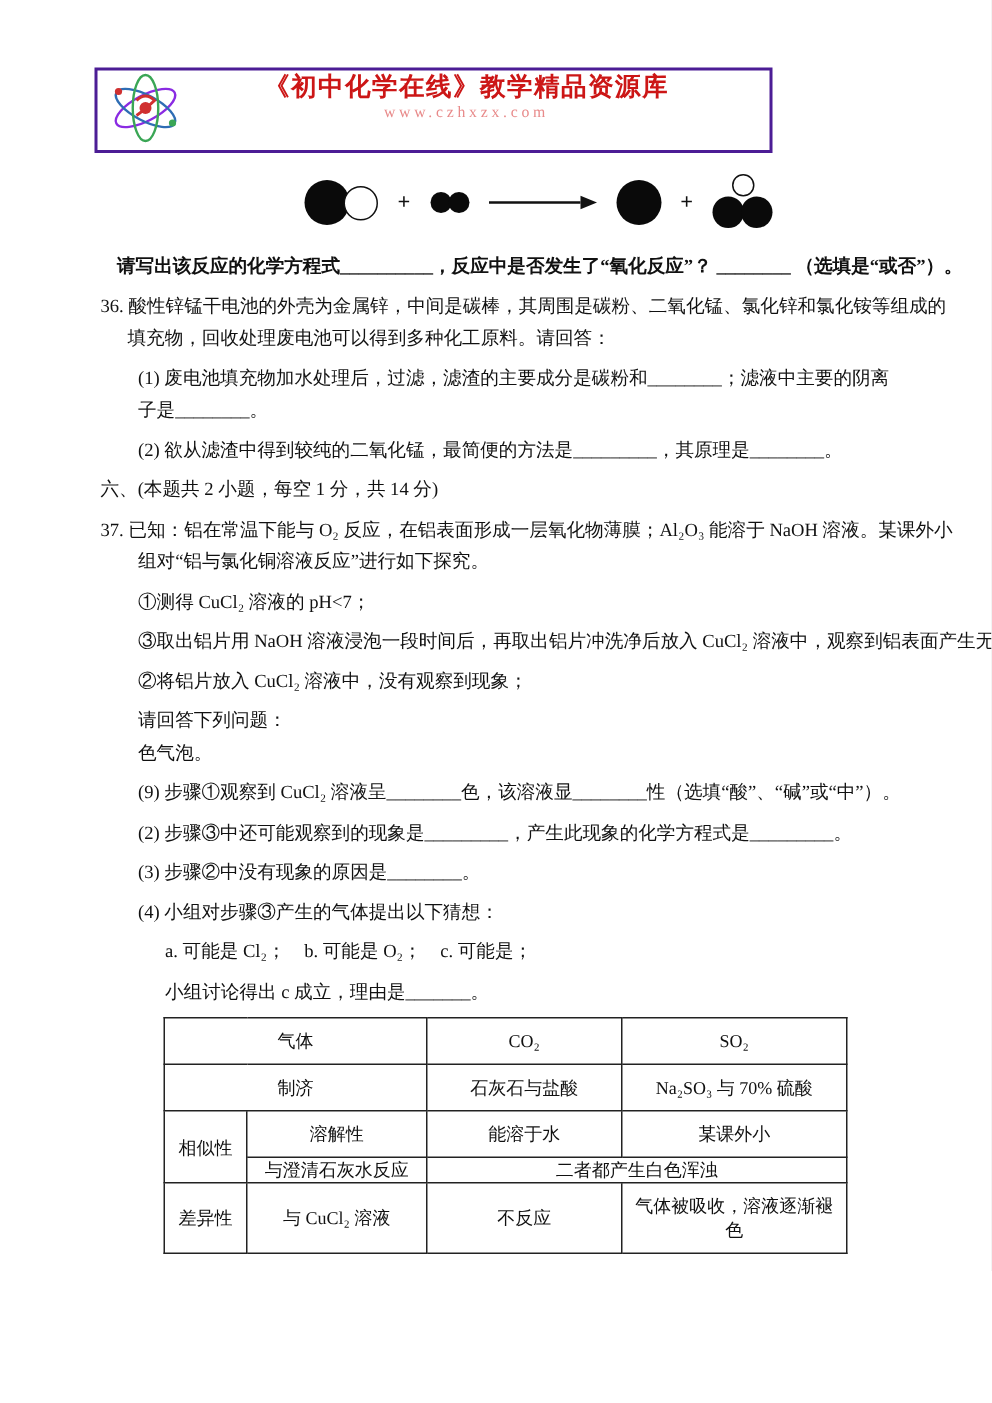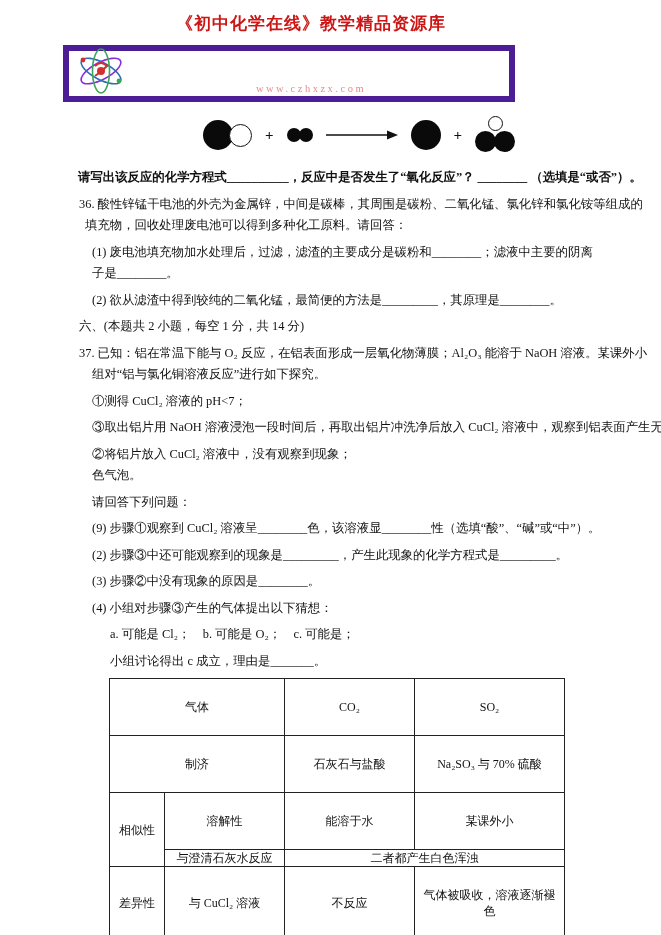--- a/index.html
+++ b/index.html
@@ -4,26 +4,26 @@
 <style>
   html,body { margin:0; padding:0; background:#e9e9e9; }
   .page {
     position:relative; width:661px; height:935px; margin:0 auto;
     background:#ffffff; overflow:hidden;
     font-family:"Liberation Serif", serif; color:#111;
   }
   
   .header-box {
     position:absolute; left:63px; top:45px; width:452px; height:57px;
-    border:6px solid #4c1d95; display:flex; align-items:flex-end; box-sizing:border-box;
+    border:2px solid #4c1d95; display:flex; align-items:flex-start; box-sizing:border-box;
   }
   .logo-wrap { flex:0 0 64px; display:flex; justify-content:center; align-items:center; }
   .header-text { flex:1; text-align:center; padding-right:20px; }
   .site-title { color:#cc1616; font-weight:bold; font-size:17px; letter-spacing:1px; line-height:22px; }
-  .site-url   { color:#e88a8a; font-size:10.5px; letter-spacing:2.5px; line-height:14px;margin-top:47px; }
+  .site-url   { color:#e88a8a; font-size:10.5px; letter-spacing:2.5px; line-height:14px; }
   
   .diagram {
     position:absolute; left:203px; top:112px; height:46px;
     display:flex; align-items:center; gap:13px;
   }
   .ball { display:inline-block; border-radius:50%; box-sizing:border-box; }
   .black { background:#0a0a0a; }
   .whiteb { background:#ffffff; border:1.6px solid #111; }
   .b30 { width:30px; height:30px; }
   .b24 { width:23px; height:23px; }
@@ -36,31 +36,31 @@
   .pair .black + .black { margin-left:-2px; }
   .plus { font-size:15px; font-weight:bold; color:#111; }
   .mol2 { position:relative; width:42px; height:34px; }
   .mol2 .a1 { position:absolute; left:0;  bottom:0; }
   .mol2 .a2 { position:absolute; left:19px; bottom:0; }
   .mol2 .a3 { position:absolute; left:13px; top:-2px; }
   
   .textflow { position:absolute; left:63px; top:162px; width:560px; }
   .ln { font-size:12.4px; line-height:21.5px; white-space:pre; margin:0; }
   .mt { margin-top:5px; }
-  .i0 { margin-left:16px; }
+  .i0 { margin-left:4px; }
   .i1 { margin-left:15px;font-weight:bold; }
   .i2 { margin-left:22px; }
   .i3 { margin-left:29px; }
   .i4 { margin-left:47px; }
   
   .tbl-wrap { margin:6px 0 0 46px; }
   table.cmp { border-collapse:collapse; table-layout:fixed; }
   table.cmp td {
     border:1px solid #222; text-align:center; vertical-align:middle;
-    font-size:12px; line-height:16px; padding:20px 3px; font-family:"Liberation Serif", serif;
+    font-size:12px; line-height:16px; padding:7px 3px; font-family:"Liberation Serif", serif;
   }
   tr.tall td { padding:0 3px; }
 </style>
 </head>
 <body>
 
 <div class="page">
 
   <div class="header-box">
     <div class="logo-wrap">
@@ -111,22 +111,22 @@
     <div class="ln i2">填充物，回收处理废电池可以得到多种化工原料。请回答：</div>
     <div class="ln i3 mt">(1) 废电池填充物加水处理后，过滤，滤渣的主要成分是碳粉和________；滤液中主要的阴离</div>
     <div class="ln i3">子是________。</div>
     <div class="ln i3 mt">(2) 欲从滤渣中得到较纯的二氧化锰，最简便的方法是_________，其原理是________。</div>
     <div class="ln i0 mt">六、(本题共 2 小题，每空 1 分，共 14 分)</div>
     <div class="ln i0 mt">37. 已知：铝在常温下能与 O₂ 反应，在铝表面形成一层氧化物薄膜；Al₂O₃ 能溶于 NaOH 溶液。某课外小</div>
     <div class="ln i3">组对“铝与氯化铜溶液反应”进行如下探究。</div>
     <div class="ln i3 mt">①测得 CuCl₂ 溶液的 pH&lt;7；</div>
     <div class="ln i3 mt">③取出铝片用 NaOH 溶液浸泡一段时间后，再取出铝片冲洗净后放入 CuCl₂ 溶液中，观察到铝表面产生无</div>
     <div class="ln i3 mt">②将铝片放入 CuCl₂ 溶液中，没有观察到现象；</div>
+    <div class="ln i3 mt">请回答下列问题：</div>
     <div class="ln i3">色气泡。</div>
-    <div class="ln i3 mt">请回答下列问题：</div>
     <div class="ln i3 mt">(9) 步骤①观察到 CuCl₂ 溶液呈________色，该溶液显________性（选填“酸”、“碱”或“中”）。</div>
     <div class="ln i3 mt">(2) 步骤③中还可能观察到的现象是_________，产生此现象的化学方程式是_________。</div>
     <div class="ln i3 mt">(3) 步骤②中没有现象的原因是________。</div>
     <div class="ln i3 mt">(4) 小组对步骤③产生的气体提出以下猜想：</div>
     <div class="ln i4 mt">a. 可能是 Cl₂；    b. 可能是 O₂；    c. 可能是；</div>
     <div class="ln i4 mt">小组讨论得出 c 成立，理由是_______。</div>
 
     <div class="tbl-wrap">
       <table class="cmp">
         <colgroup>

